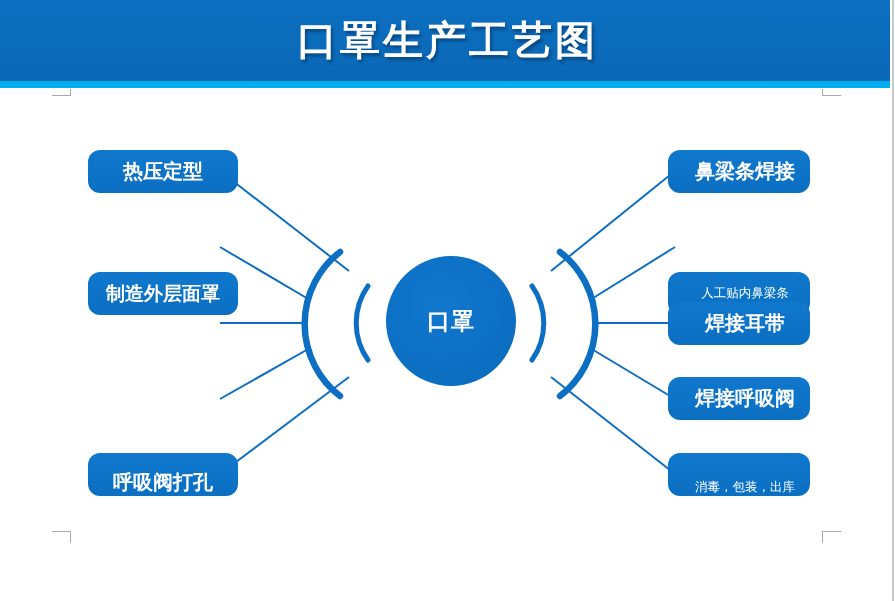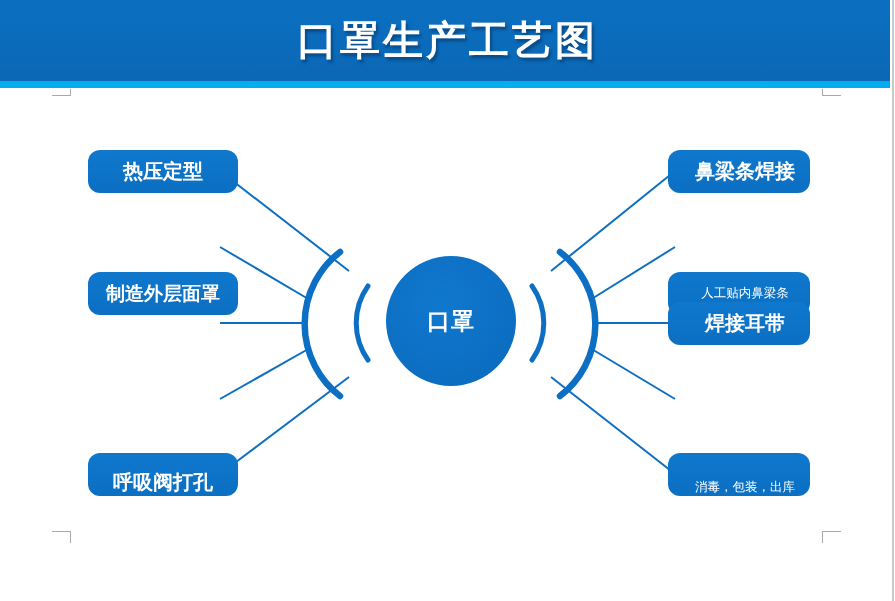--- a/index.html
+++ b/index.html
@@ -160,20 +160,23 @@
 
   <div class="node right row1">
     <span class="lbl-lg">鼻梁条焊接</span>
   </div>
   <div class="node right row2">
     <span class="lbl-sm">人工贴内鼻梁条</span>
   </div>
   <div class="node right row3">
     <span class="lbl-lg">焊接耳带</span>
   </div>
+  <div class="node right row4">
+    <span class="lbl-lg">焊接呼吸阀</span>
+  </div>
   <div class="node right row5">
     <span class="lbl-sm">消毒，包装，出库</span>
   </div>
 
   <div class="center-circle">
     <span class="center-label">口罩</span>
   </div>
 
   <div class="edge-white"></div>
   <div class="edge-line"></div>

